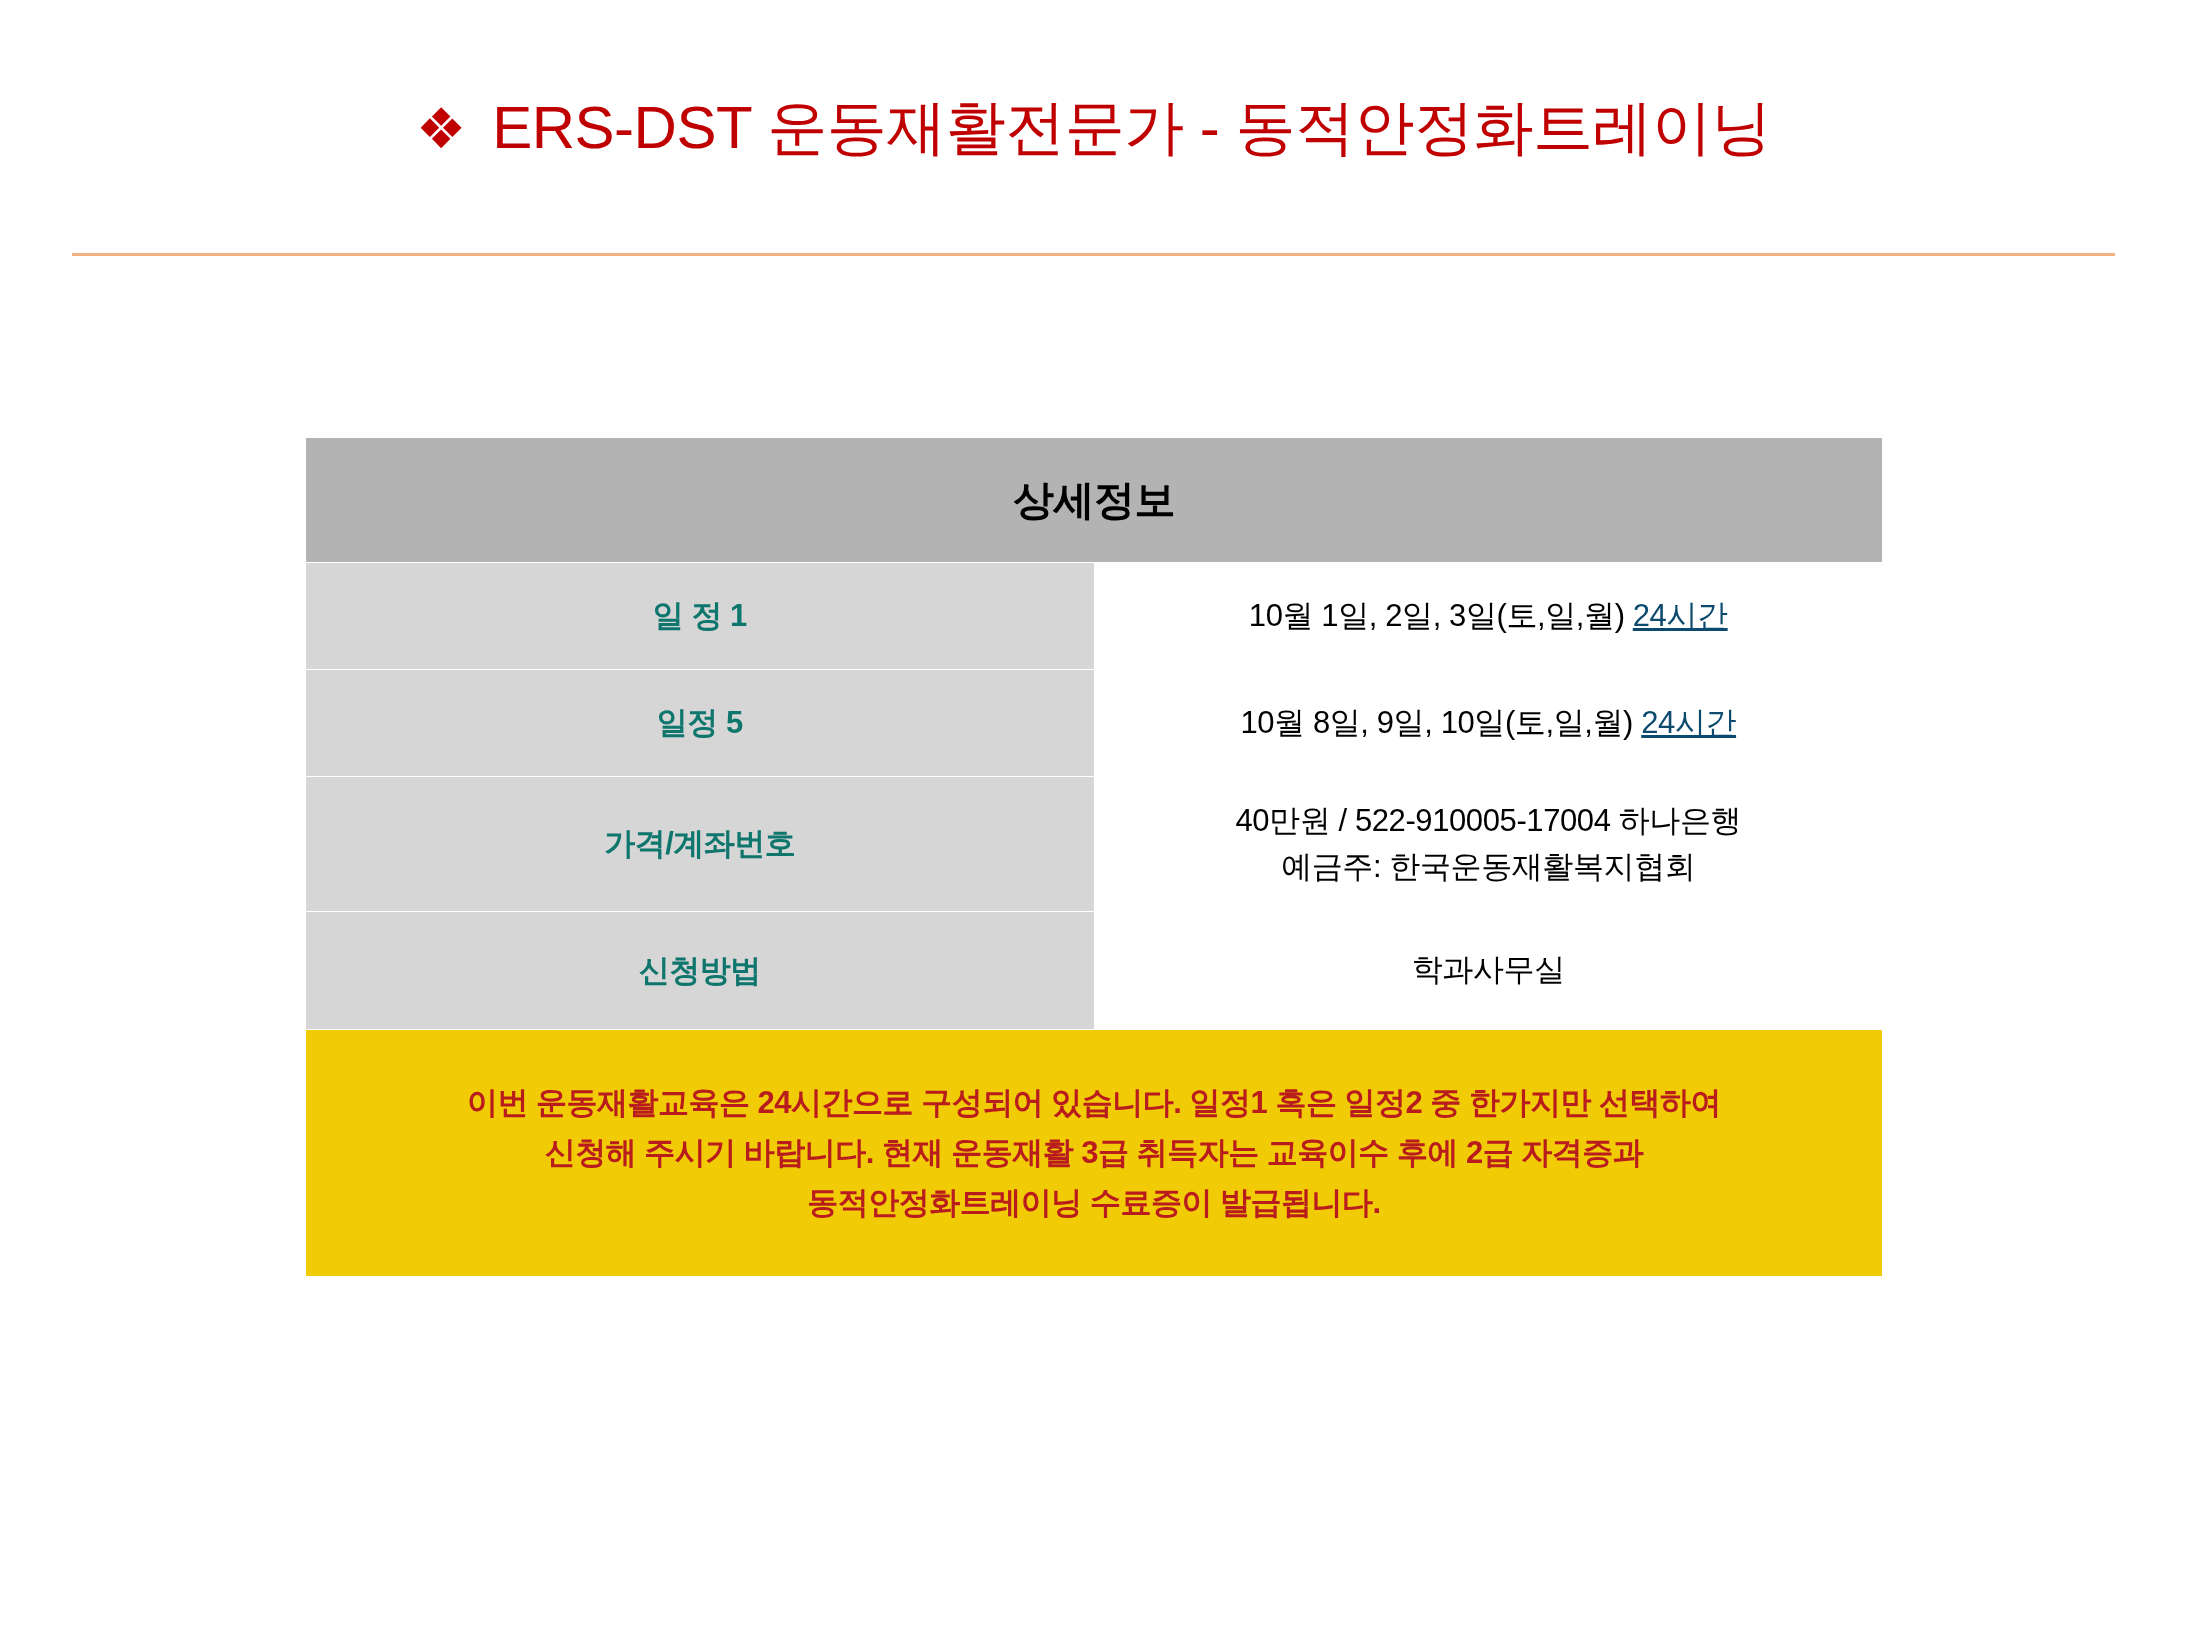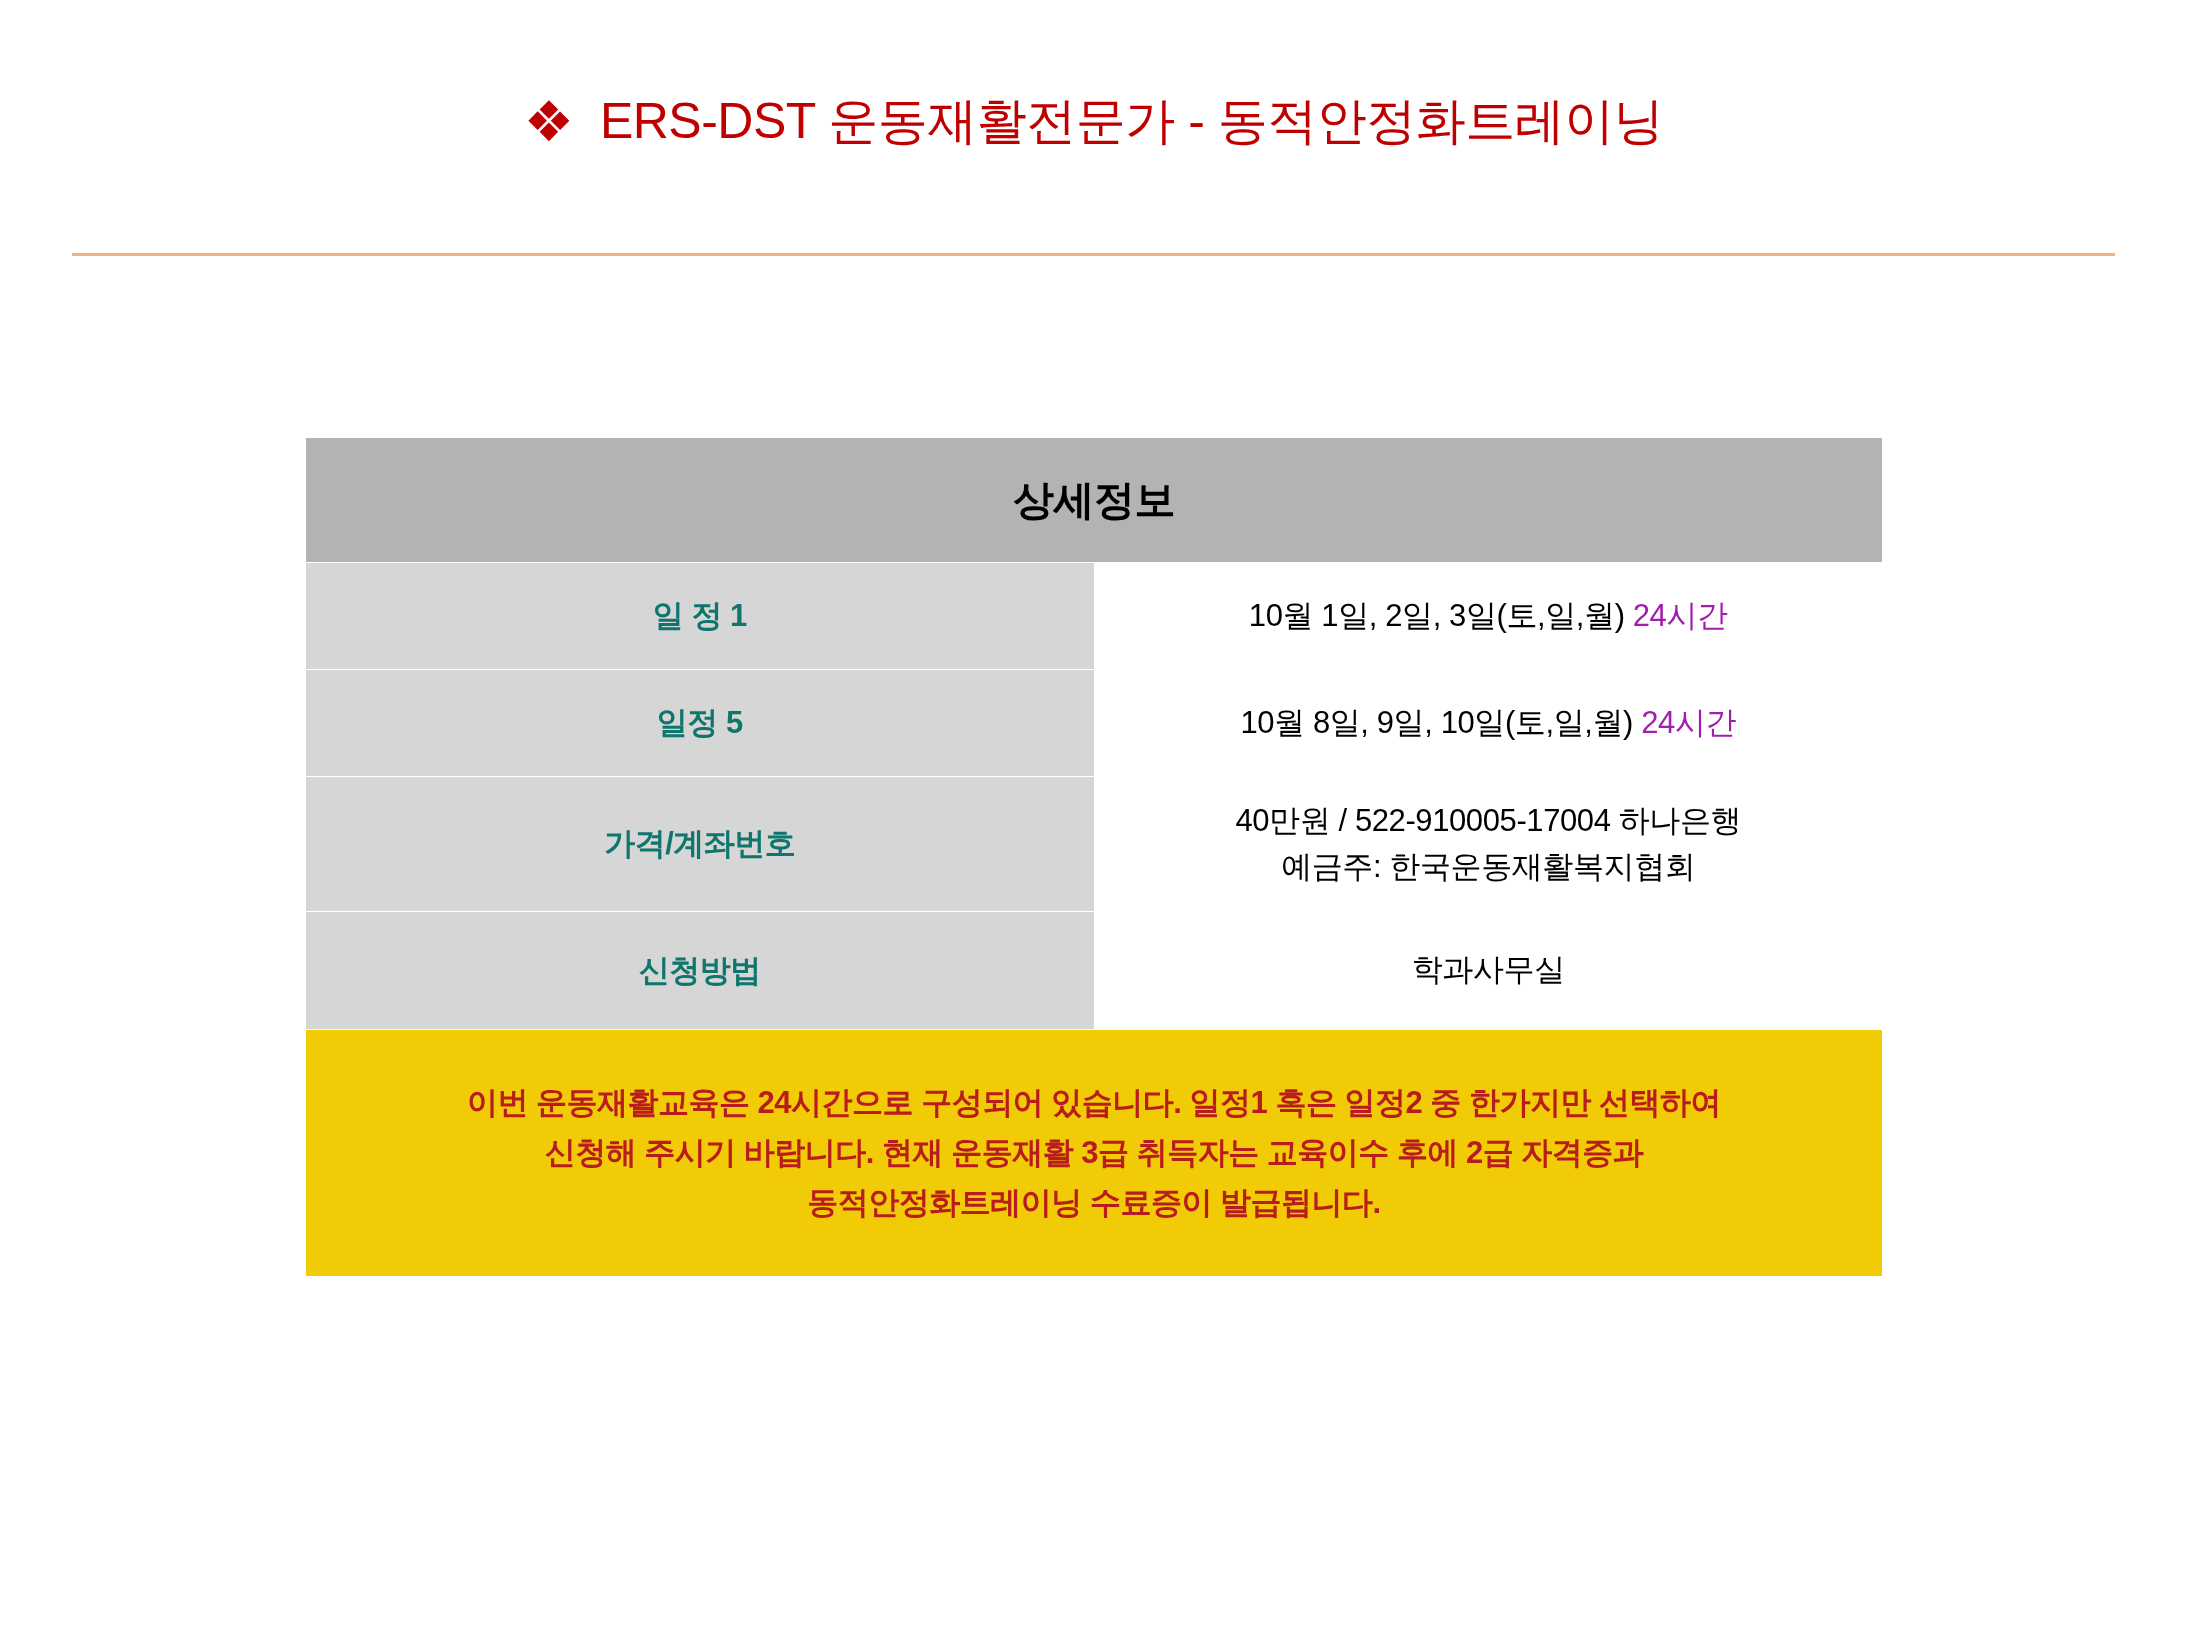--- a/index.html
+++ b/index.html
@@ -34,21 +34,21 @@
   }
   .title-bullet {
     color: #C00000;
     font-size: 56px;
     line-height: 1;
     margin-right: 26px;
     font-family: "DejaVu Sans", sans-serif;
   }
   .title-text {
     color: #C00000;
-    font-size: 50px;
+    font-size: 60px;
     font-weight: 400;
     letter-spacing: -0.5px;
     white-space: nowrap;
     font-family: "Liberation Sans", sans-serif;
   }
   .title-rule {
     position: absolute;
     top: 253px;
     left: 72px;
     width: 2043px;
@@ -105,21 +105,22 @@
     letter-spacing: -0.5px;
   }
   .value-cell {
     background: #ffffff;
     font-size: 31px;
     color: #000000;
     letter-spacing: -0.4px;
     line-height: 1.5;
   }
   .value-cell .blue {
-    color: #a21caf;
+    color: #0c4a6e;
+    text-decoration: underline;
   }
   .row-h1 { height: 107px; }
   .row-h2 { height: 107px; }
   .row-h3 { height: 104px; }
   .row-h4 { height: 135px; }
   .row-h5 { height: 118px; }
 
   .note-cell {
     background: #F2CB07;
     height: 222px;

